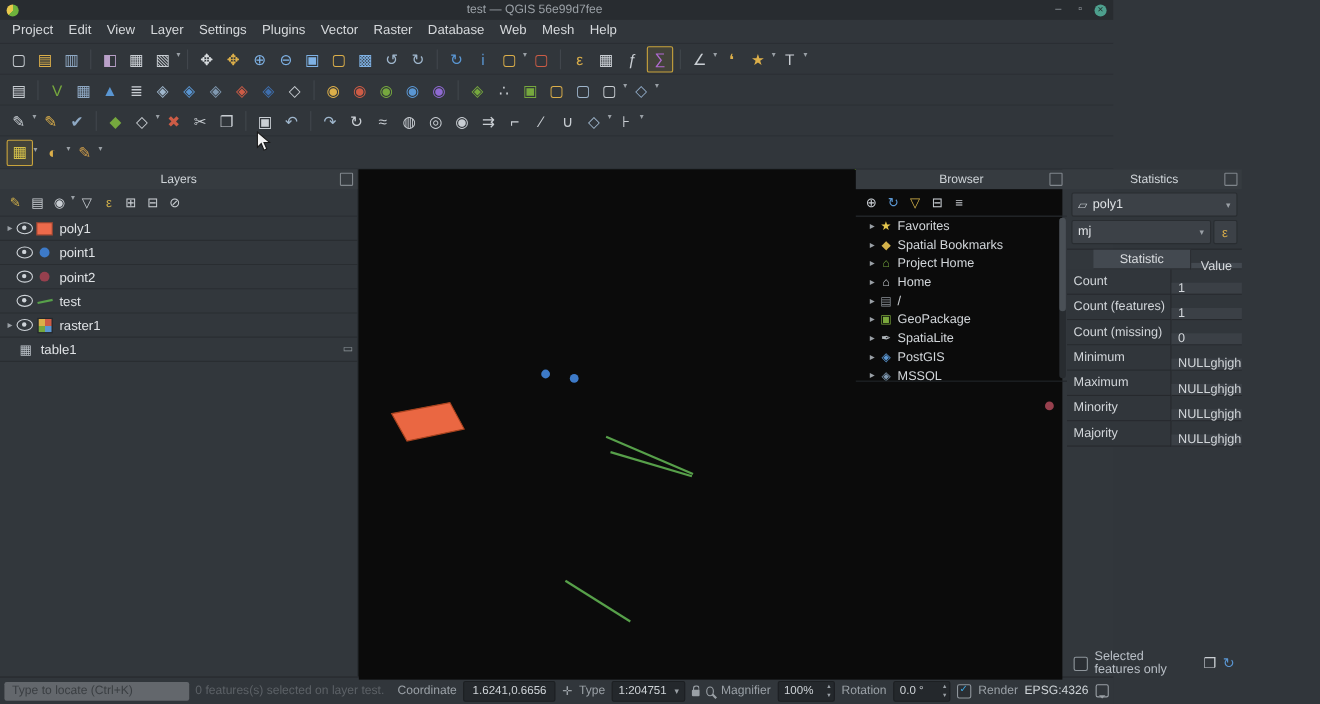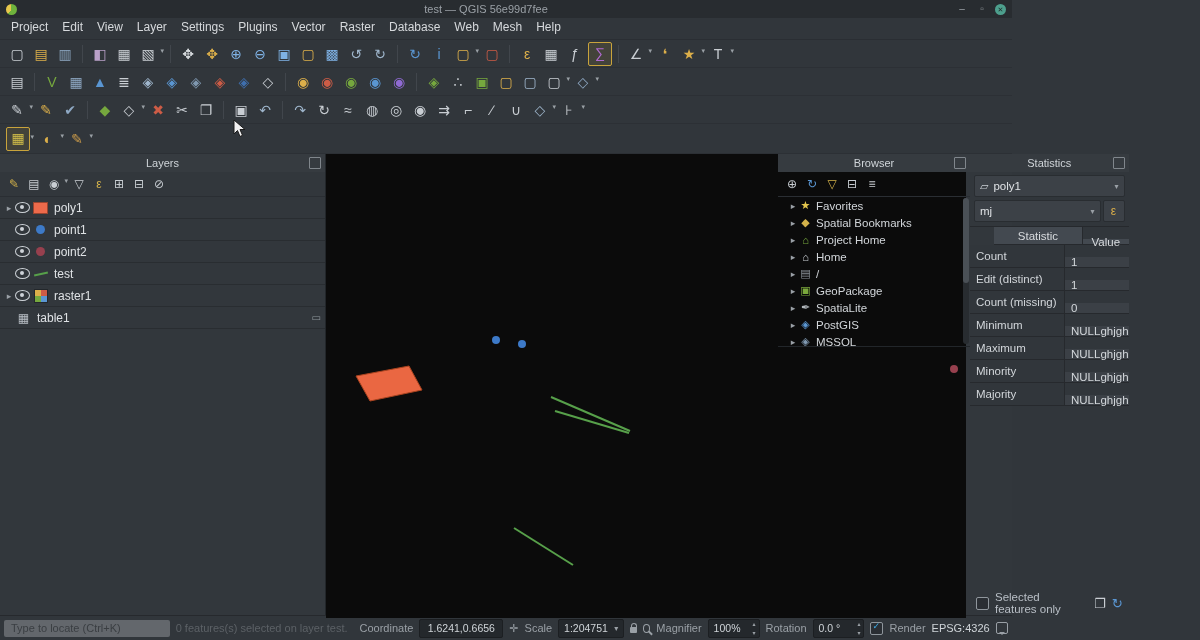--- a/index.html
+++ b/index.html
@@ -426,21 +426,21 @@
           <div class="shdr">
             <div class="scell scell-l">Statistic</div>
             <div class="scell scell-v">Value</div>
           </div>
           <div>
               <div class="srow">
                 <div class="scell scell-l">Count</div>
                 <div class="scell scell-v">1</div>
               </div>
               <div class="srow">
-                <div class="scell scell-l">Edit (distinct)</div>
+                <div class="scell scell-l">Count (features)</div>
                 <div class="scell scell-v">1</div>
               </div>
               <div class="srow">
                 <div class="scell scell-l">Count (missing)</div>
                 <div class="scell scell-v">0</div>
               </div>
               <div class="srow">
                 <div class="scell scell-l">Minimum</div>
                 <div class="scell scell-v">NULLghjgh</div>
               </div>
@@ -470,21 +470,21 @@
     </div>
   </div>
 
   <div class="statusbar">
     <input class="locate" placeholder="Type to locate (Ctrl+K)" style="">
     <span class="sb-msg">0 features(s) selected on layer test.</span>
     <span class="sb-spacer"></span>
     <span class="sb-label">Coordinate</span>
     <input class="sb-box" value="1.6241,0.6656" style="">
     <span class="ext"></span>
-    <span class="sb-label">Scale</span>
+    <span class="sb-label">Type</span>
     <span class="sb-box dd-combo">
         <span>1:204751</span>
       </span>
     <span class="lock-icon"></span>
     <span class="mag-icon"></span>
     <span class="sb-label">Magnifier</span>
     <span class="sb-box spin">
         <span>100%</span>
       </span>
     <span class="sb-label">Rotation</span>

